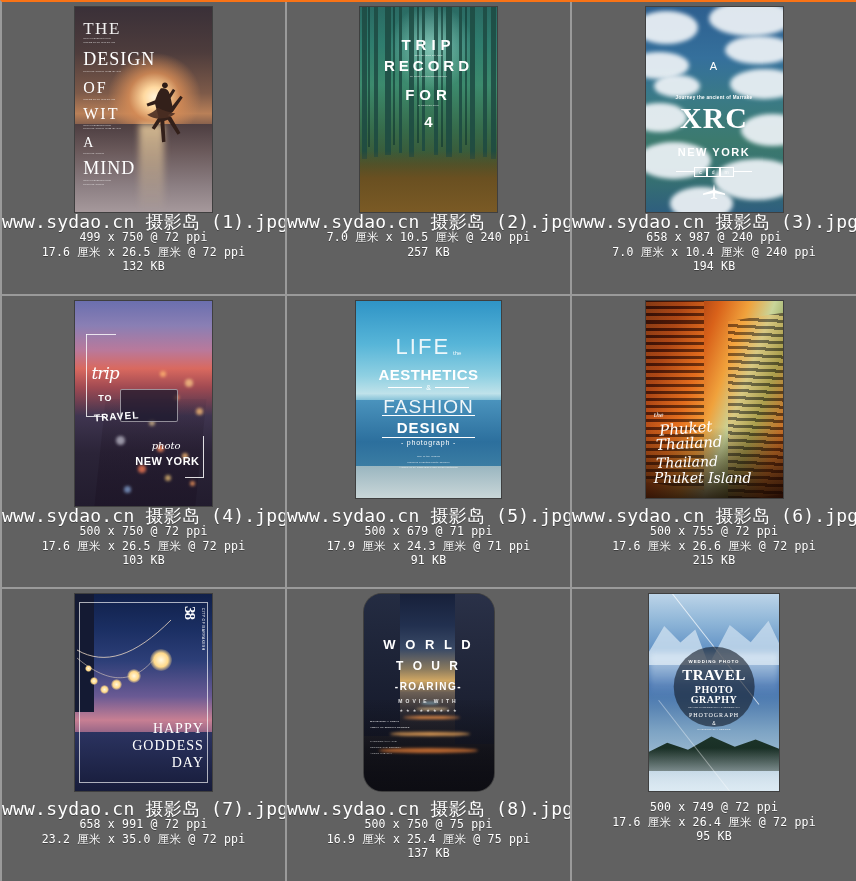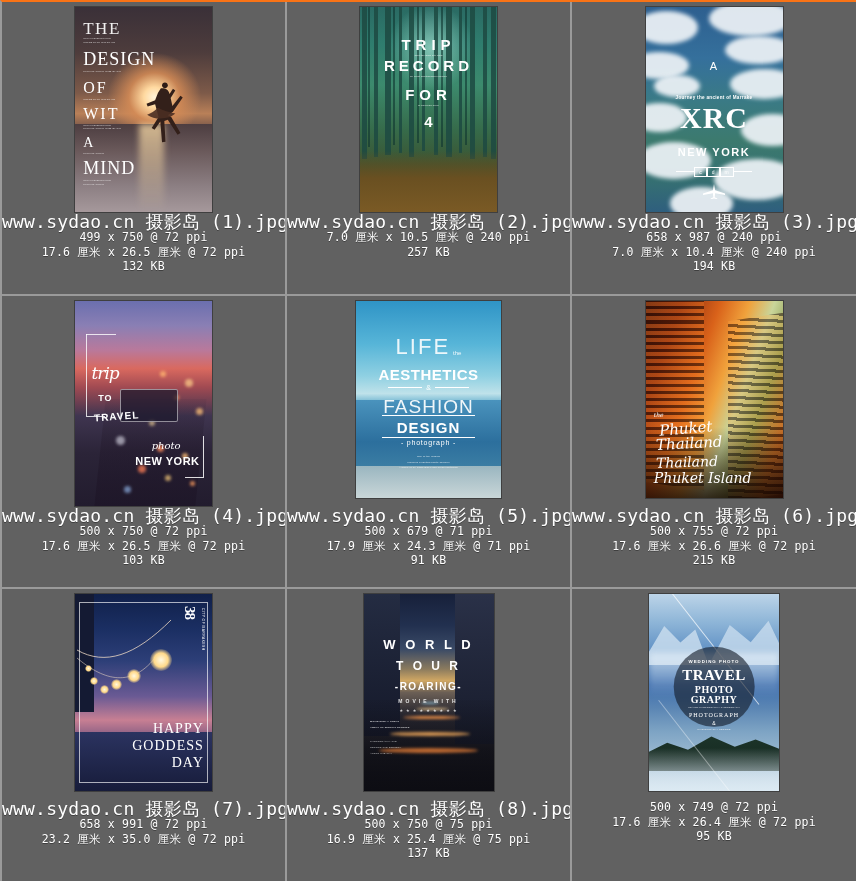--- a/index.html
+++ b/index.html
@@ -108,21 +108,21 @@
       background: linear-gradient(rgba(20,6,2,0), rgba(18,6,2,.82)); }
 
   
   .t7 { background: linear-gradient(#10204a 0%, #1b2f63 18%, #2d3f78 34%, #6a5a94 52%, #c77f93 64%, #8a5f84 72%, #3e3a62 84%, #1d2142 100%); }
   .t7 .sea { position:absolute; left:0; right:0; bottom:0; height:30%;
       background: linear-gradient(#2b3360, #171c3a); }
   .t7 .bulb { position:absolute; border-radius:50%; background: radial-gradient(#fff8e0 0%, #ffd98a 45%, rgba(255,200,110,0) 75%); }
   .t7 .panel { position:absolute; left:3%; right:3%; top:4%; bottom:4%; border:1px solid rgba(255,255,255,.65); }
 
   
-  .t8 { background: linear-gradient(#17203a 0%, #22304f 16%, #3a4a66 28%, #8a7a5e 38%, #d0a763 44%, #6b5f55 50%, #2b2a34 62%, #1a1a22 80%, #14141b 100%); }
+  .t8 { background: linear-gradient(#17203a 0%, #22304f 16%, #3a4a66 28%, #8a7a5e 38%, #d0a763 44%, #6b5f55 50%, #2b2a34 62%, #1a1a22 80%, #14141b 100%); border-radius: 18px; }
   .t8 .bldL { position:absolute; left:0; top:0; width:28%; height:72%;
       background: linear-gradient(180deg, #242c42, #15192a); }
   .t8 .bldR { position:absolute; right:0; top:0; width:30%; height:76%;
       background: linear-gradient(180deg, #2a3148, #171b2b); }
   .t8 .trail { position:absolute; border-radius:50%; filter: blur(1.6px); }
 
   
   .t9 { background: linear-gradient(#bcd4e8 0%, #8fb6d8 14%, #5e8fc4 30%, #3f6fae 46%, #5b86b4 58%, #7ea4c4 70%, #9fbcd2 84%, #cfdde8 100%); }
   .t9 .peak { position:absolute; background: #c8dced; }
   .t9 .ridge { position:absolute; left:0; right:0; bottom:10%; height:26%;

